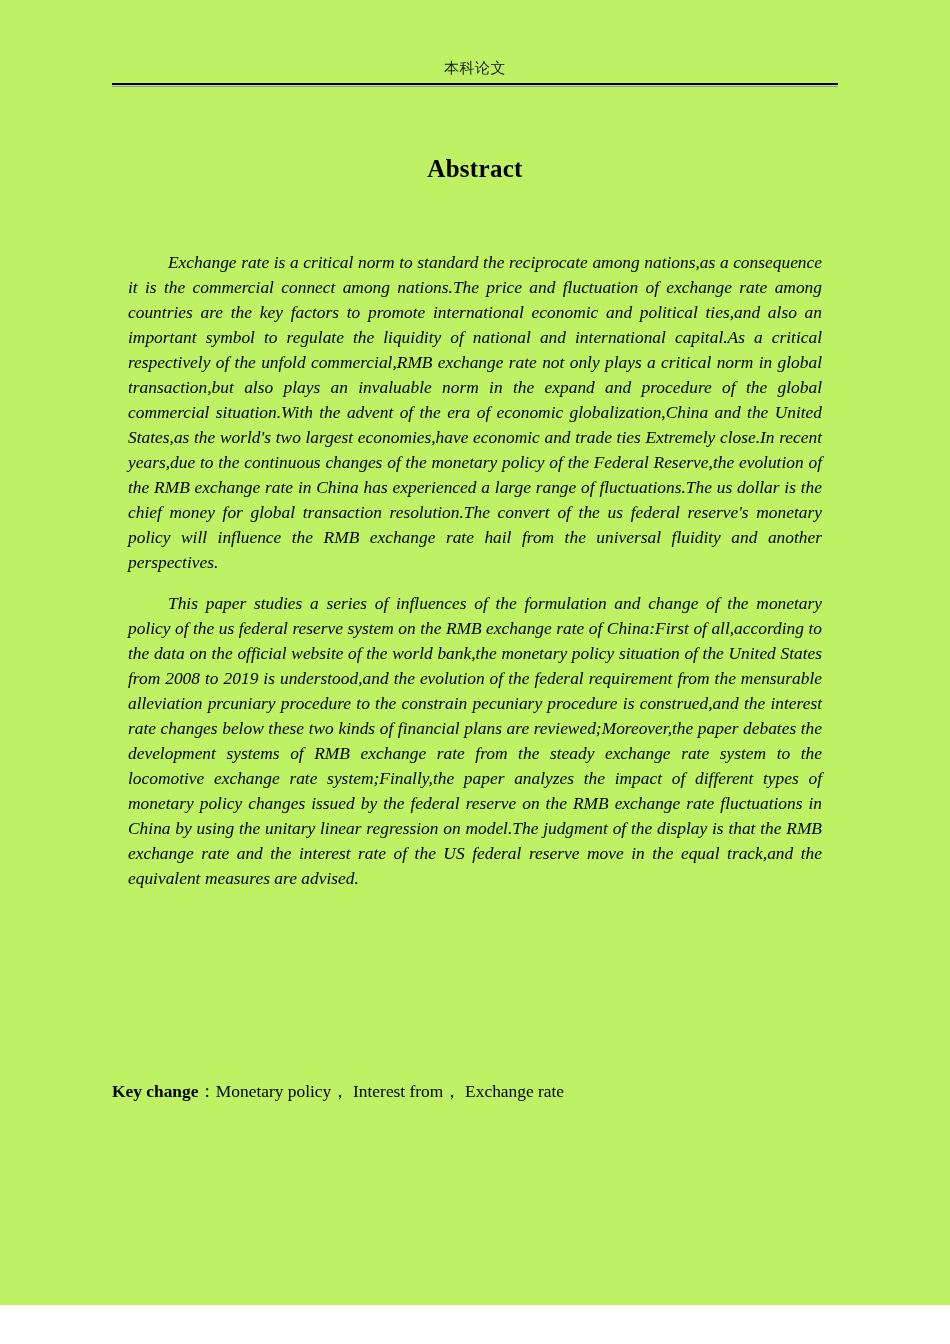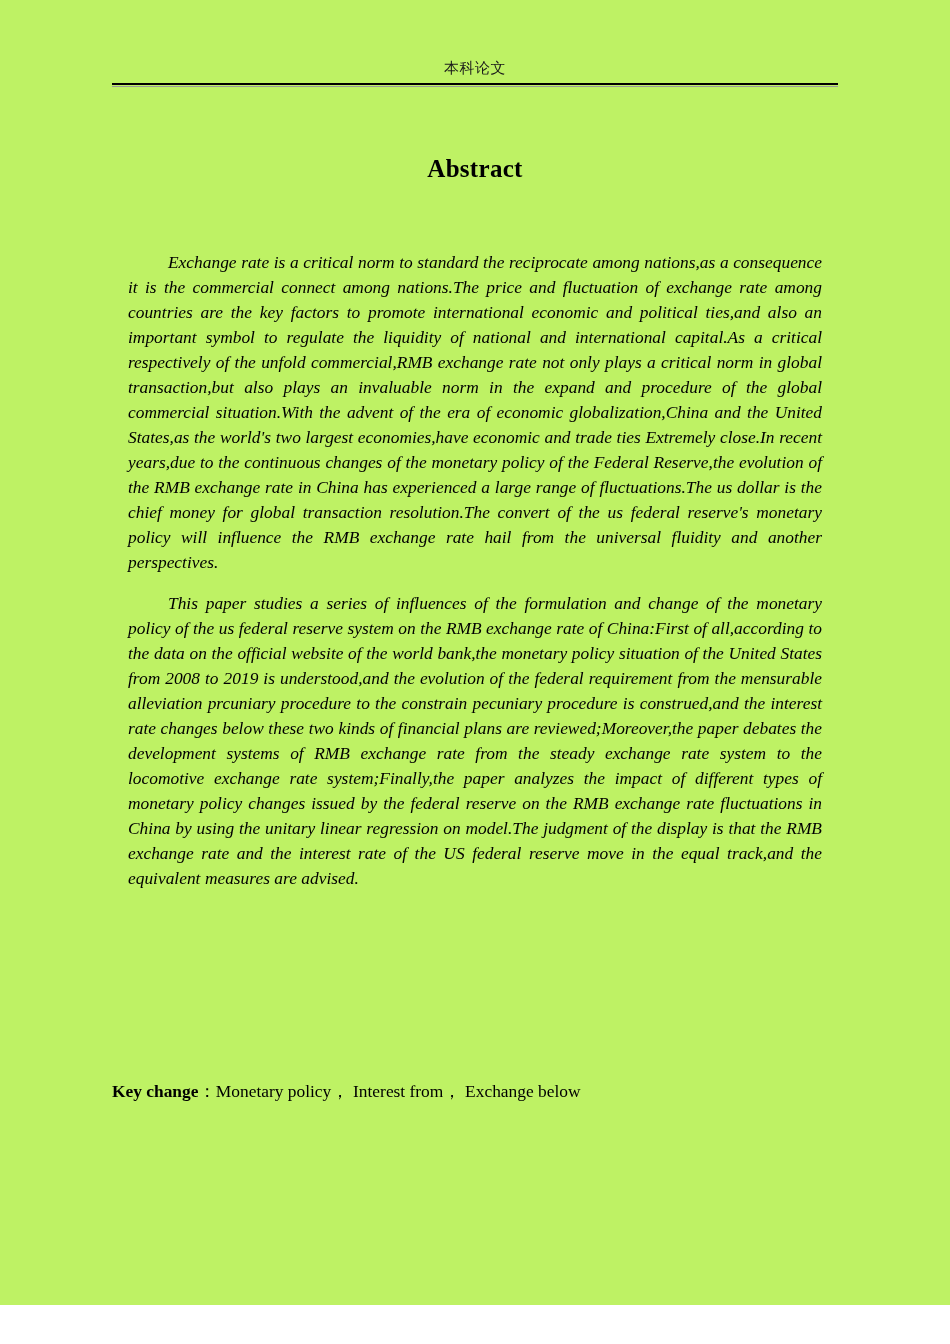--- a/index.html
+++ b/index.html
@@ -106,16 +106,16 @@
   </div>
 
   <h1 class="doc-title">Abstract</h1>
 
   <div class="body-zone">
     <p class="para">Exchange rate is a critical norm to standard the reciprocate among nations,as a consequence it is the commercial connect among nations.The price and fluctuation of exchange rate among countries are the key factors to promote international economic and political ties,and also an important symbol to regulate the liquidity of national and international capital.As a critical respectively of the unfold commercial,RMB exchange rate not only plays a critical norm in global transaction,but also plays an invaluable norm in the expand and procedure of the global commercial situation.With the advent of the era of economic globalization,China and the United States,as the world's two largest economies,have economic and trade ties Extremely close.In recent years,due to the continuous changes of the monetary policy of the Federal Reserve,the evolution of the RMB exchange rate in China has experienced a large range of fluctuations.The us dollar is the chief money for global transaction resolution.The convert of the us federal reserve's monetary policy will influence the RMB exchange rate hail from the universal fluidity and another perspectives.</p>
     <p class="para">This paper studies a series of influences of the formulation and change of the monetary policy of the us federal reserve system on the RMB exchange rate of China:First of all,according to the data on the official website of the world bank,the monetary policy situation of the United States from 2008 to 2019 is understood,and the evolution of the federal requirement from the mensurable alleviation prcuniary procedure to the constrain pecuniary procedure is construed,and the interest rate changes below these two kinds of financial plans are reviewed;Moreover,the paper debates the development systems of RMB exchange rate from the steady exchange rate system to the locomotive exchange rate system;Finally,the paper analyzes the impact of different types of monetary policy changes issued by the federal reserve on the RMB exchange rate fluctuations in China by using the unitary linear regression on model.The judgment of the display is that the RMB exchange rate and the interest rate of the US federal reserve move in the equal track,and the equivalent measures are advised.</p>
   </div>
 
   <div class="keywords-zone">
-    <span class="kw-label">Key change</span><span class="kw-colon">：</span><span class="kw-term">Monetary policy</span><span class="kw-sep">，</span> <span class="kw-term">Interest from</span><span class="kw-sep">，</span> <span class="kw-term">Exchange below</span>
+    <span class="kw-label">Key change</span><span class="kw-colon">：</span><span class="kw-term">Monetary policy</span><span class="kw-sep">，</span> <span class="kw-term">Interest from</span><span class="kw-sep">，</span> <span class="kw-term">Exchange rate</span>
   </div>
 
 </div>
 
 </body></html>

